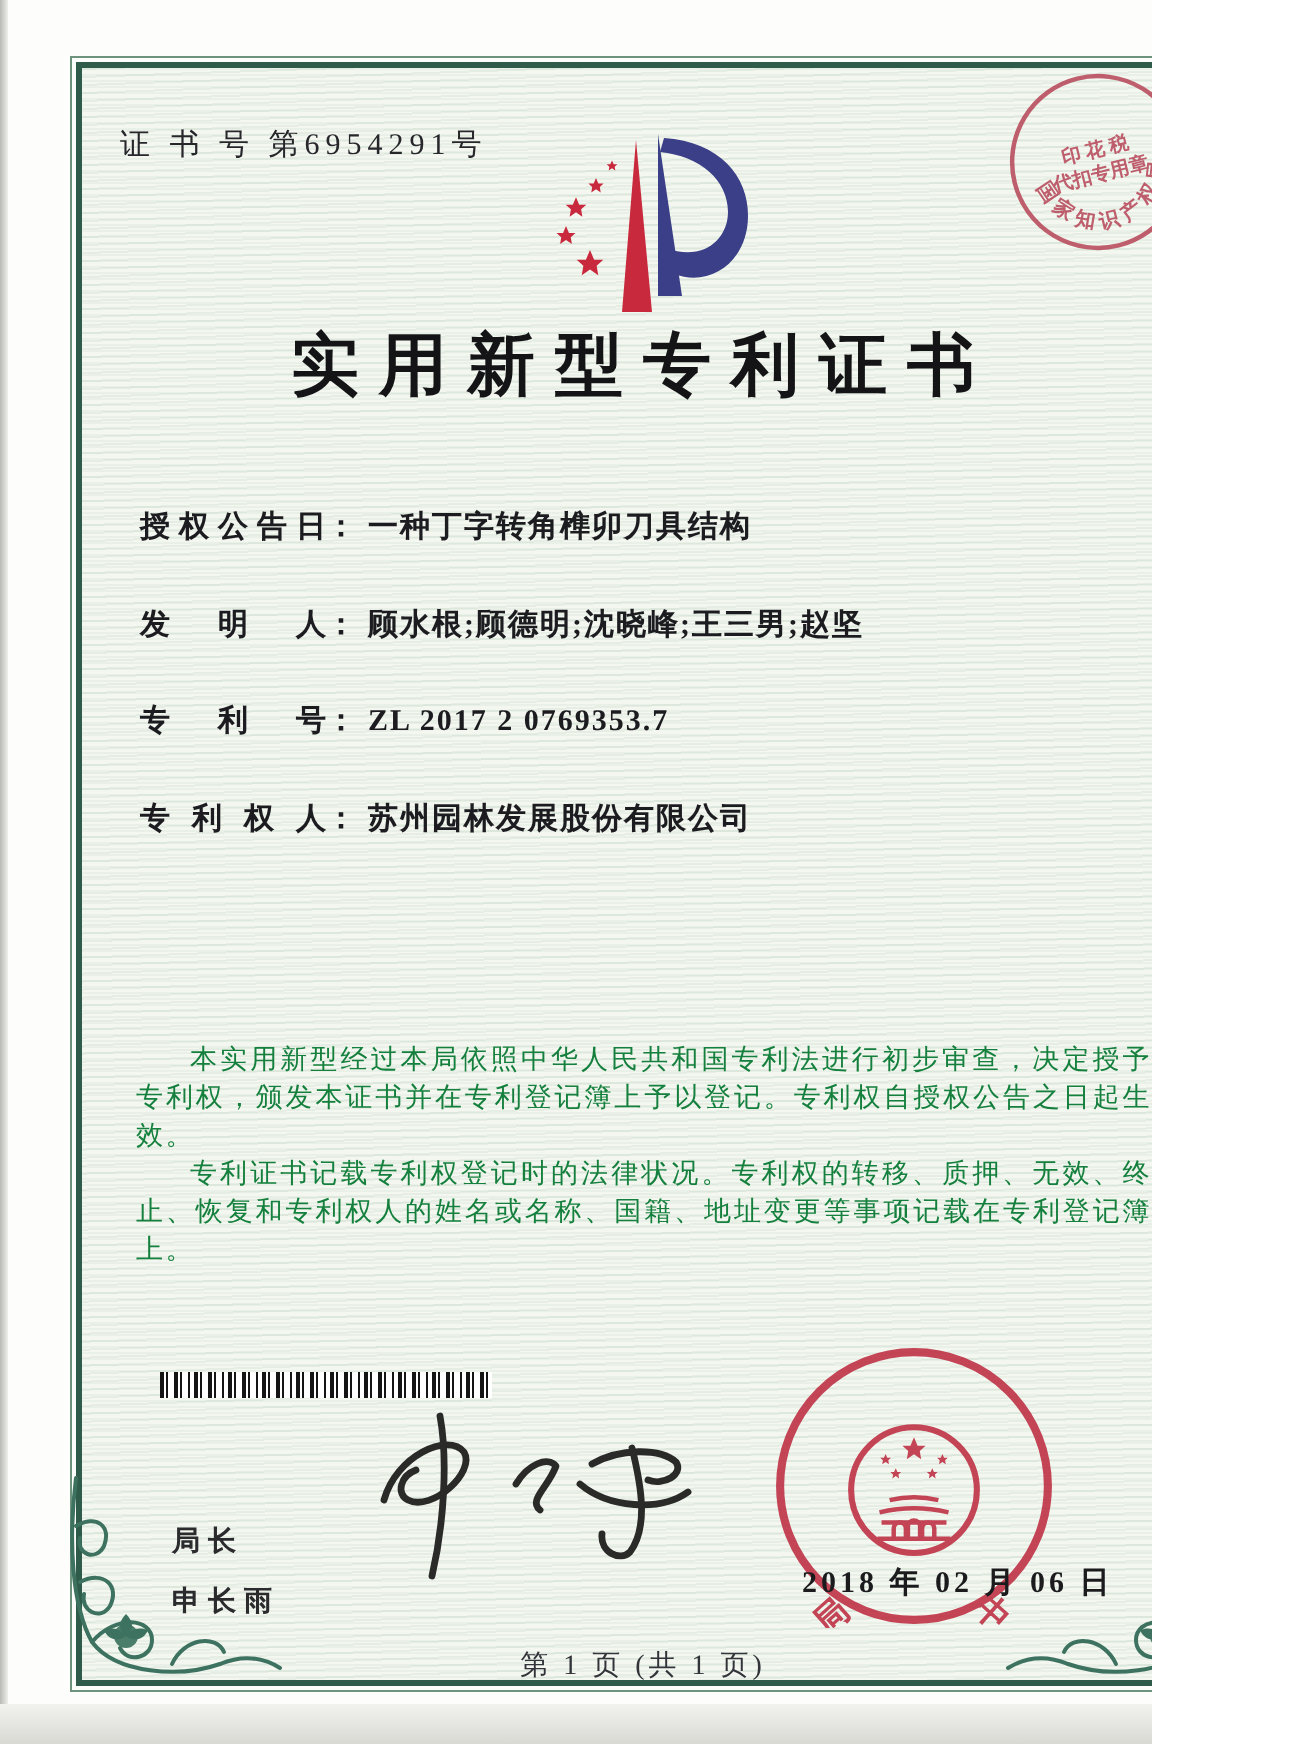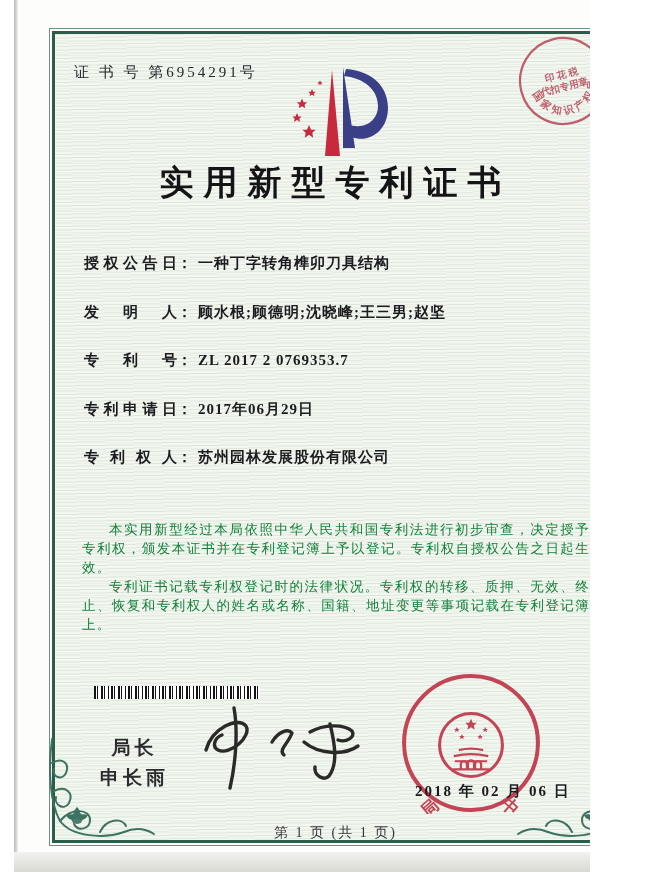--- a/index.html
+++ b/index.html
@@ -1,20 +1,19 @@
 <!DOCTYPE html>
 <html><head>
 <meta charset="utf-8">
 <style>
   html,body{margin:0;padding:0;background:#ffffff;}
   #stage{
     position:relative;width:576px;height:872px;overflow:hidden;
     background:#fdfdfb;
     font-family:"Liberation Serif","DejaVu Serif",serif;
-    margin-left:14px;
   }
   
   .photo-edge-left{position:absolute;left:0;top:0;width:4px;height:100%;
     background:linear-gradient(90deg,#b9b9b4,#eeeeea);}
   .photo-edge-bottom{position:absolute;left:0;top:852px;width:100%;height:20px;
     background:linear-gradient(180deg,#f2f2ee,#d9d9d4);}
   
   .frame-outer{position:absolute;left:35px;top:28px;width:571px;height:816px;
     border:1px solid #6d937f;}
   .frame-inner{position:absolute;left:2px;top:2px;right:2px;bottom:2px;
@@ -35,23 +34,23 @@
   .fcolon{display:inline-block;margin-right:6px;}
   .fvalue{letter-spacing:1px;}
   .paras{position:absolute;left:68px;top:520px;width:508px;
     font-size:13.5px;line-height:19px;color:#15803d;text-align:justify;letter-spacing:1.2px;}
   .paras p{margin:0;text-indent:2em;}
   .barcode{position:absolute;left:80px;top:686px;width:166px;height:13px;
     background:repeating-linear-gradient(90deg,
       #141414 0 2px,#fff 2px 3px,#141414 3px 4px,#fff 4px 7px,
       #141414 7px 9px,#fff 9px 10px,#141414 10px 11px,#fff 11px 14px,
       #141414 14px 15px,#fff 15px 17px);}
-  .signer{position:absolute;left:86px;top:733px;
+  .signer{position:absolute;left:86px;top:755px;
     font-family:"Liberation Sans","DejaVu Sans",sans-serif;
-    font-size:19px;font-weight:bold;color:#2b2b2e;letter-spacing:4px;line-height:30px;text-align:center;}
+    font-size:14px;font-weight:bold;color:#2b2b2e;letter-spacing:4px;line-height:30px;}
   .issue-date{position:absolute;left:401px;top:782px;font-size:15px;font-weight:700;
     color:#1b1b1e;letter-spacing:2px;z-index:6;}
   .page-footer{position:absolute;left:35px;top:824px;width:573px;text-align:center;
     font-size:14px;color:#33333a;letter-spacing:2px;}
   
   .logo{position:absolute;left:276px;top:58px;width:120px;height:105px;}
   .tax-seal{position:absolute;left:503px;top:35px;width:92px;height:92px;
     transform:rotate(-14deg);opacity:0.88;}
   .main-seal{position:absolute;left:386px;top:672px;width:142px;height:142px;
     opacity:0.92;z-index:5;}
@@ -110,23 +109,20 @@
 
   <div class="fields">
     <div class="field">
       <span class="flabel">授权公告日</span><span class="fcolon">：</span><span class="fvalue">一种丁字转角榫卯刀具结构</span>
     </div>
     <div class="field">
       <span class="flabel">发明人</span><span class="fcolon">：</span><span class="fvalue">顾水根;顾德明;沈晓峰;王三男;赵坚</span>
     </div>
     <div class="field">
       <span class="flabel">专利号</span><span class="fcolon">：</span><span class="fvalue">ZL 2017 2 0769353.7</span>
-    </div>
-    <div class="field">
-      <span class="flabel">专利申请日</span><span class="fcolon">：</span><span class="fvalue">2017年06月29日</span>
     </div>
     <div class="field">
       <span class="flabel">专利权人</span><span class="fcolon">：</span><span class="fvalue">苏州园林发展股份有限公司</span>
     </div>
   </div>
 
   <div class="paras">
     <p>本实用新型经过本局依照中华人民共和国专利法进行初步审查，决定授予专利权，颁发本证书并在专利登记簿上予以登记。专利权自授权公告之日起生效。</p>
     <p>专利证书记载专利权登记时的法律状况。专利权的转移、质押、无效、终止、恢复和专利权人的姓名或名称、国籍、地址变更等事项记载在专利登记簿上。</p>
   </div>

